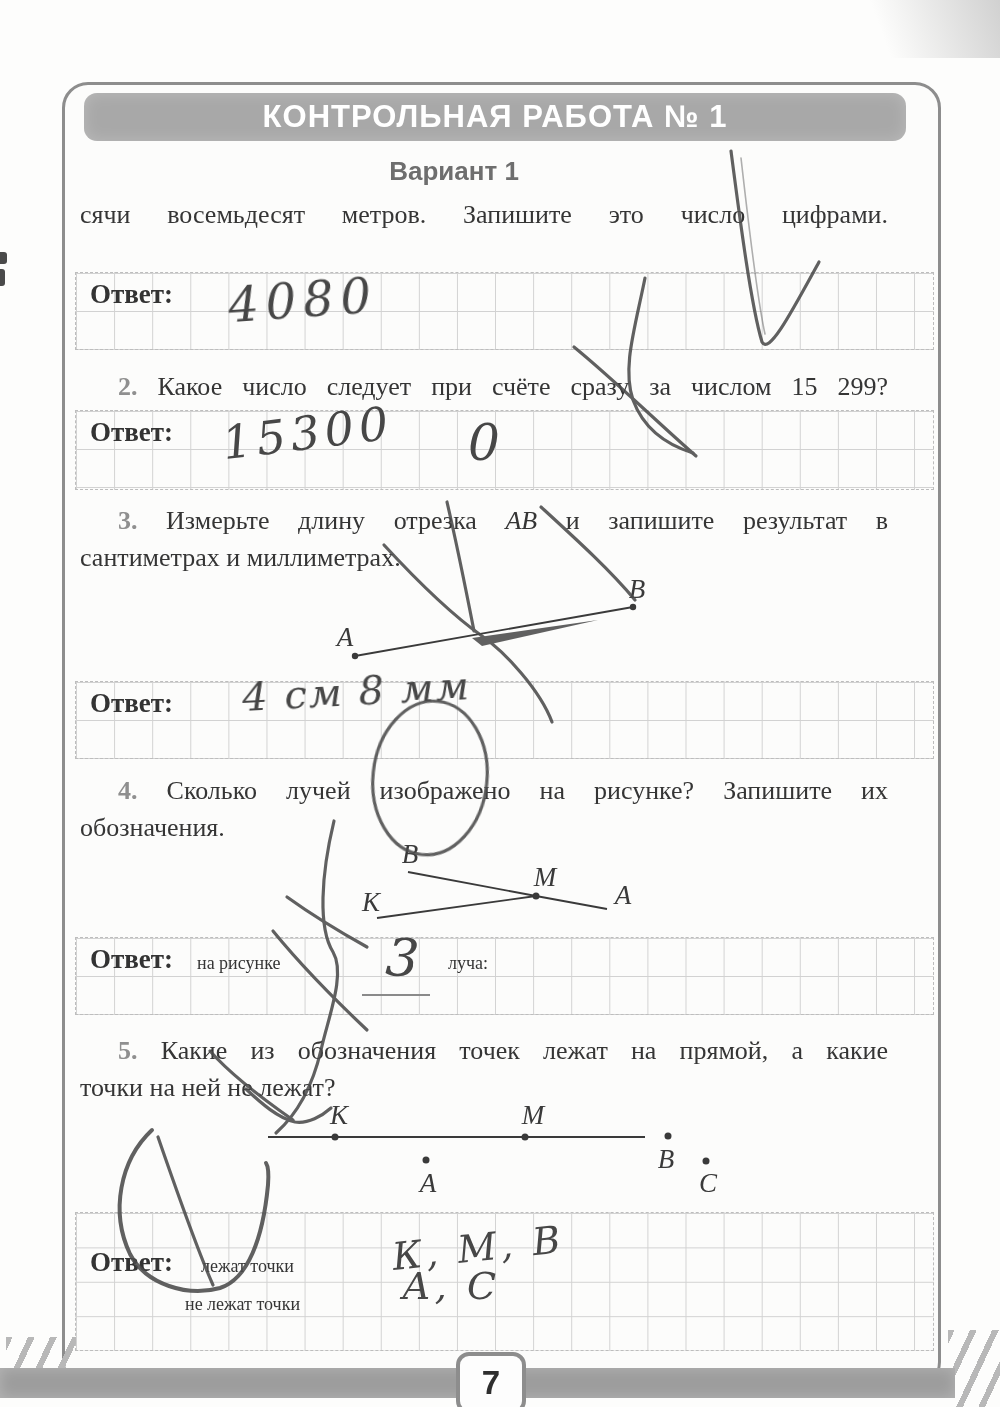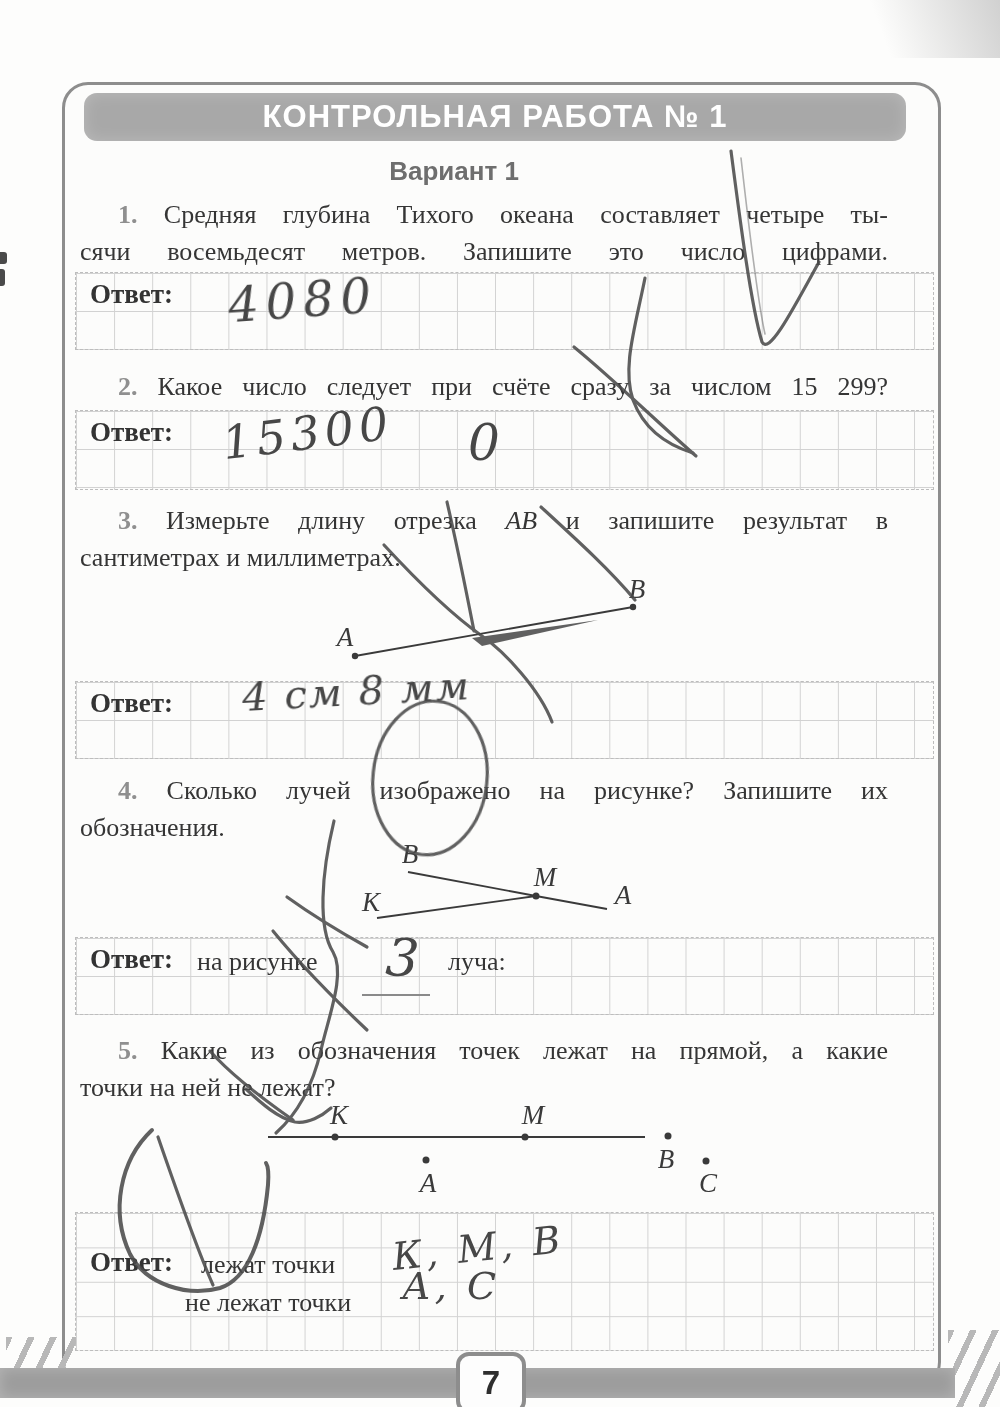--- a/index.html
+++ b/index.html
@@ -40,21 +40,21 @@
     background-image:
       linear-gradient(to right, #d2d2d2 1px, transparent 1px),
       linear-gradient(to bottom, #d2d2d2 1px, transparent 1px);
     background-size:38.1px 38px;
   }
   .agrid-tall { background-size:38.1px 34.4px; }
   .alabel {
     position:absolute; font-weight:bold; 
     font-size:27px; color:#333333; white-space:nowrap;
   }
-  .aprint { position:absolute; font-size:26px; color:#353535; white-space:nowrap; }
+  .aprint { position:absolute; font-size:18px; color:#353535; white-space:nowrap;margin-top:6px; }
   .hw {
     position:absolute; z-index:6; font-family:"DejaVu Serif", serif;
     font-style:italic; color:#474747; white-space:nowrap;
   }
   .hw1 { left:228px; top:272px; font-size:48px; letter-spacing:7px; transform:rotate(-4deg); }
   .hw2 { left:222px; top:406px; font-size:46px; letter-spacing:5px; transform:rotate(-7deg); }
   .hw2b { left:468px; top:414px; font-size:50px; }
   .hw3 { left:242px; top:668px; font-size:40px; letter-spacing:2px; transform:rotate(-3deg); }
   .hw4 { left:386px; top:928px; font-size:52px; transform:rotate(4deg); }
   .hw5a { left:392px; top:1226px; font-size:38px; letter-spacing:4px; transform:rotate(-6deg); }
@@ -88,21 +88,20 @@
 <div class="corner-smudge"></div>
 <div class="edge-mark em1"></div>
 <div class="edge-mark em2"></div>
 
 <div class="banner">
   <div class="banner-text">КОНТРОЛЬНАЯ РАБОТА № 1</div>
 </div>
 <div class="variant">Вариант 1</div>
 
 <div class="question" style="top:196px">
-  <div class="jfull ql1"><span class="qnum">1.</span> <span>Средняя глубина Тихого океана составляет четыре ты-</span></div>
   <div class="jfull"><span>сячи восемьдесят метров. Запишите это число цифрами.</span></div>
 </div>
 <div class="agrid" style="top:272px;height:76px">
   <span class="alabel" style="left:14px;top:6px">Ответ:</span>
 </div>
 <span class="hw hw1">4080</span>
 
 <div class="question" style="top:368px">
   <div class="jfull ql1"><span class="qnum">2.</span> <span>Какое число следует при счёте сразу за числом 15 299?</span></div>
 </div>

